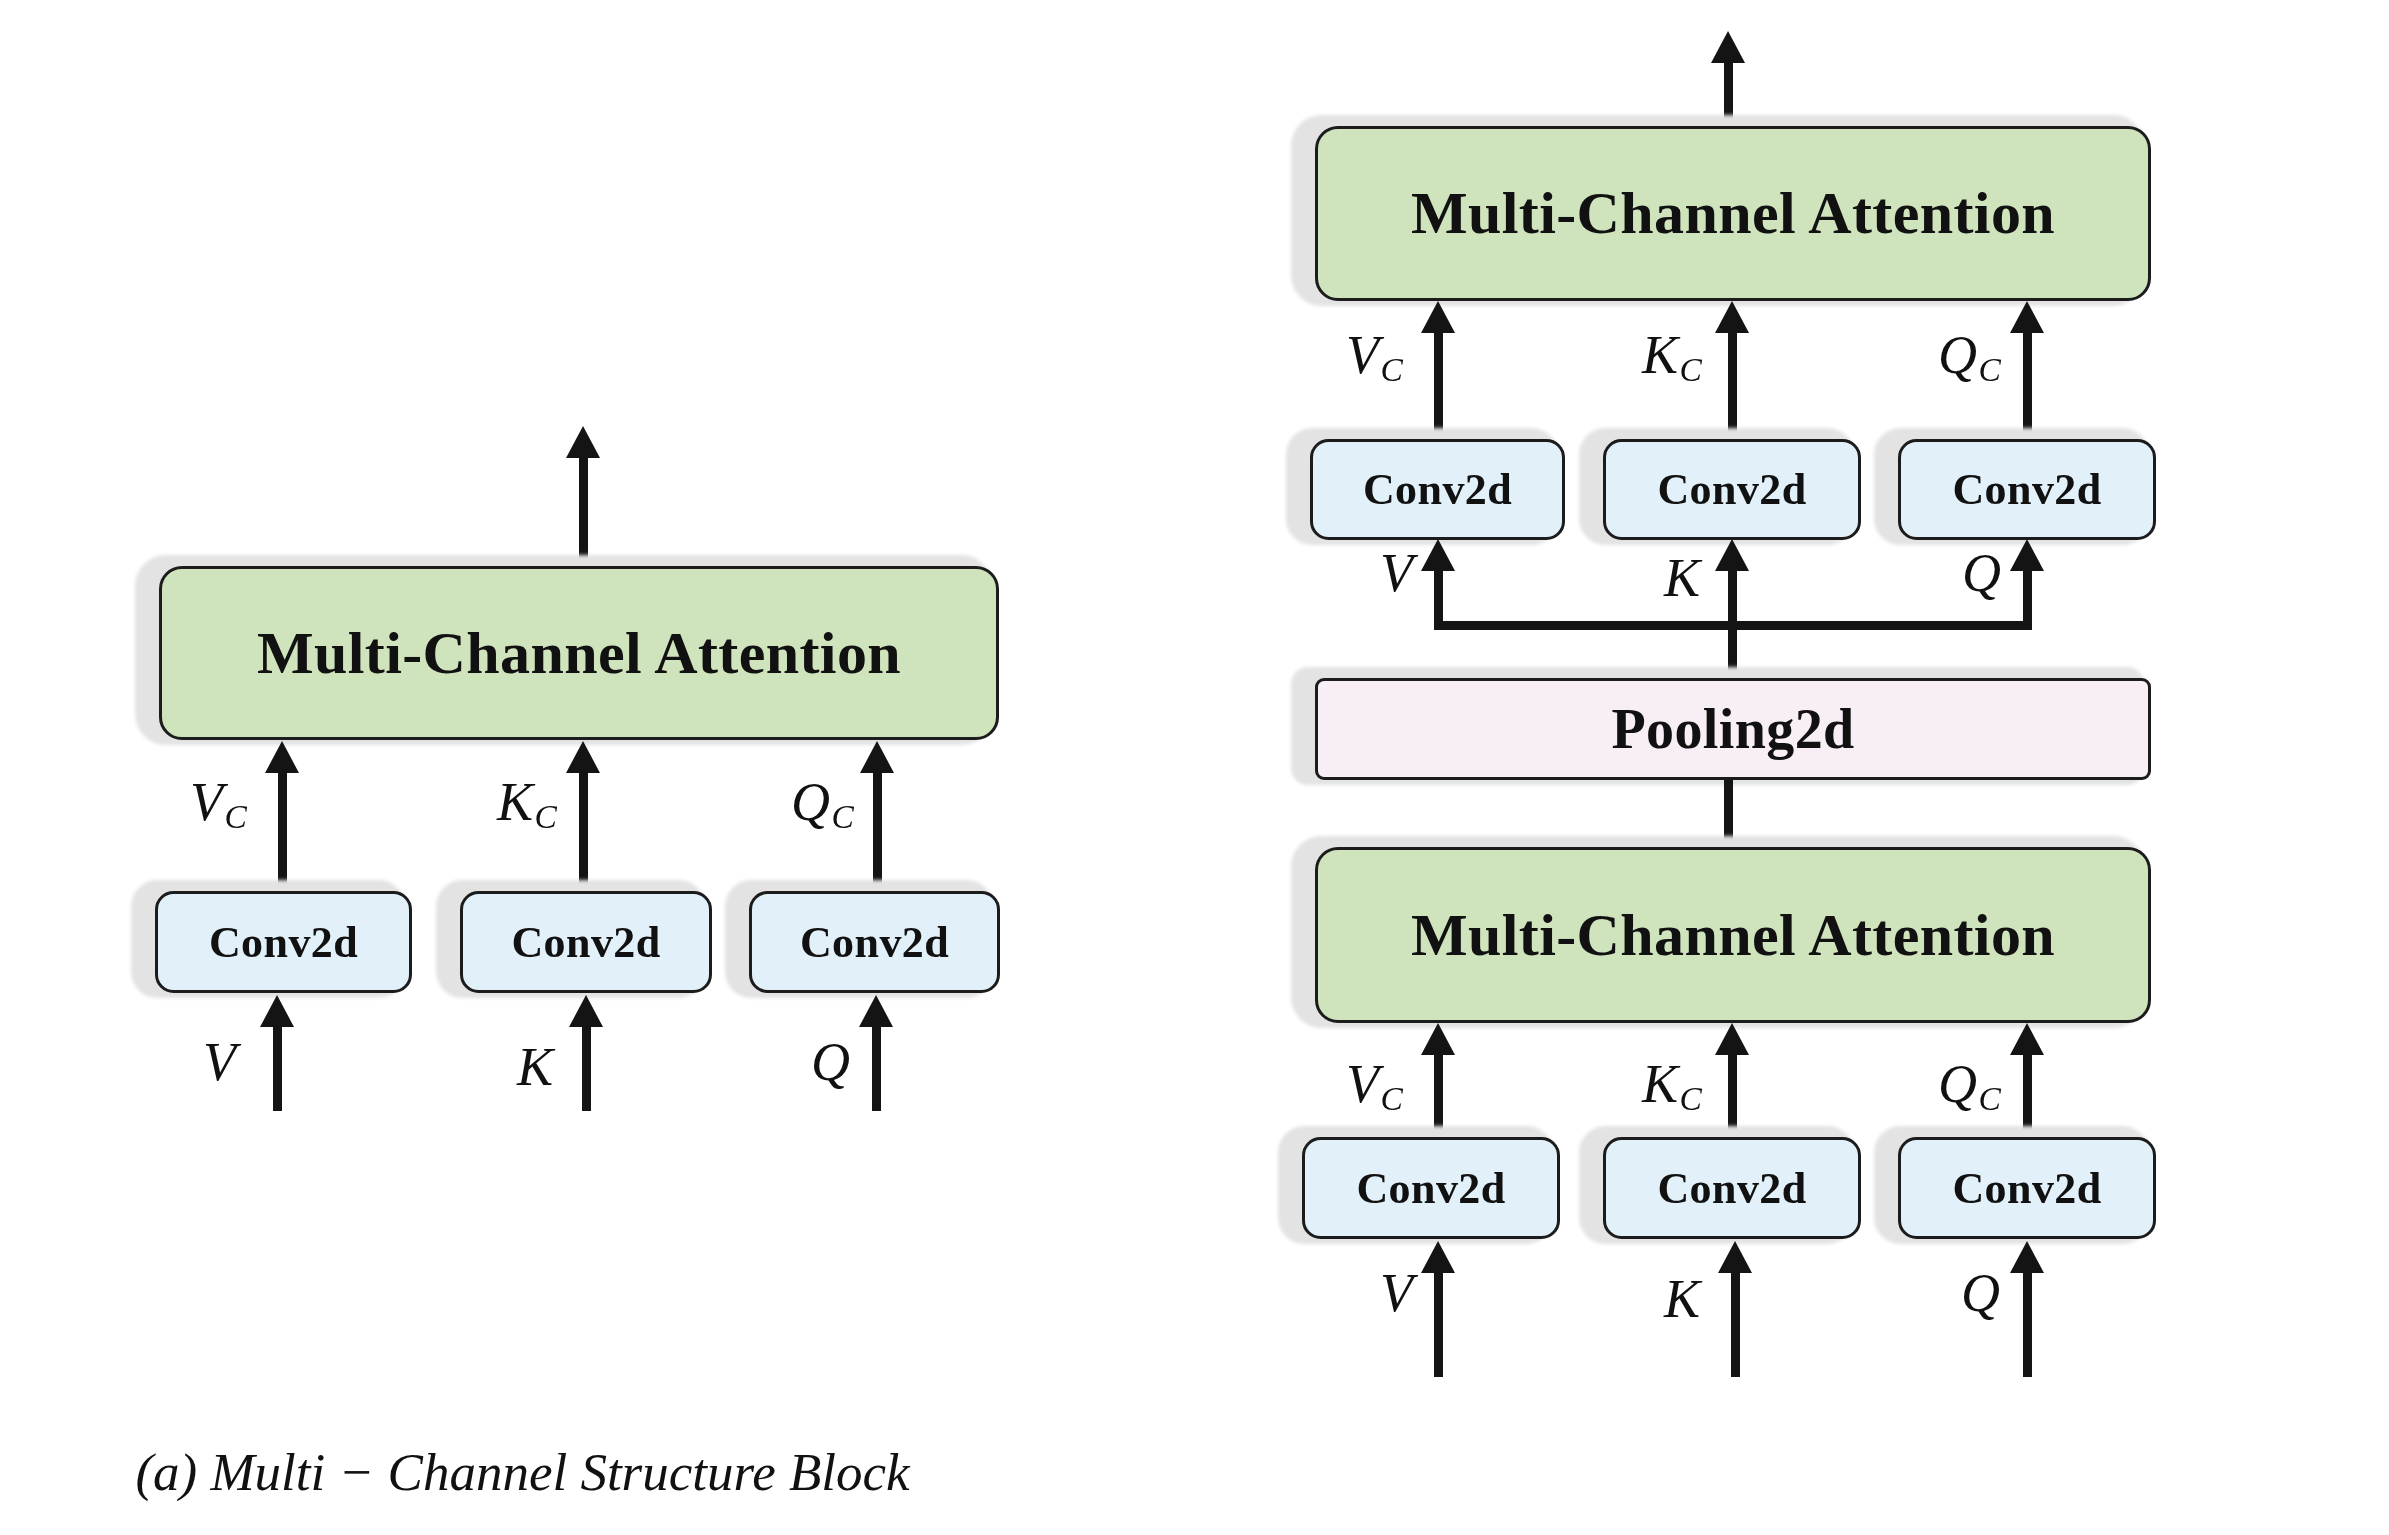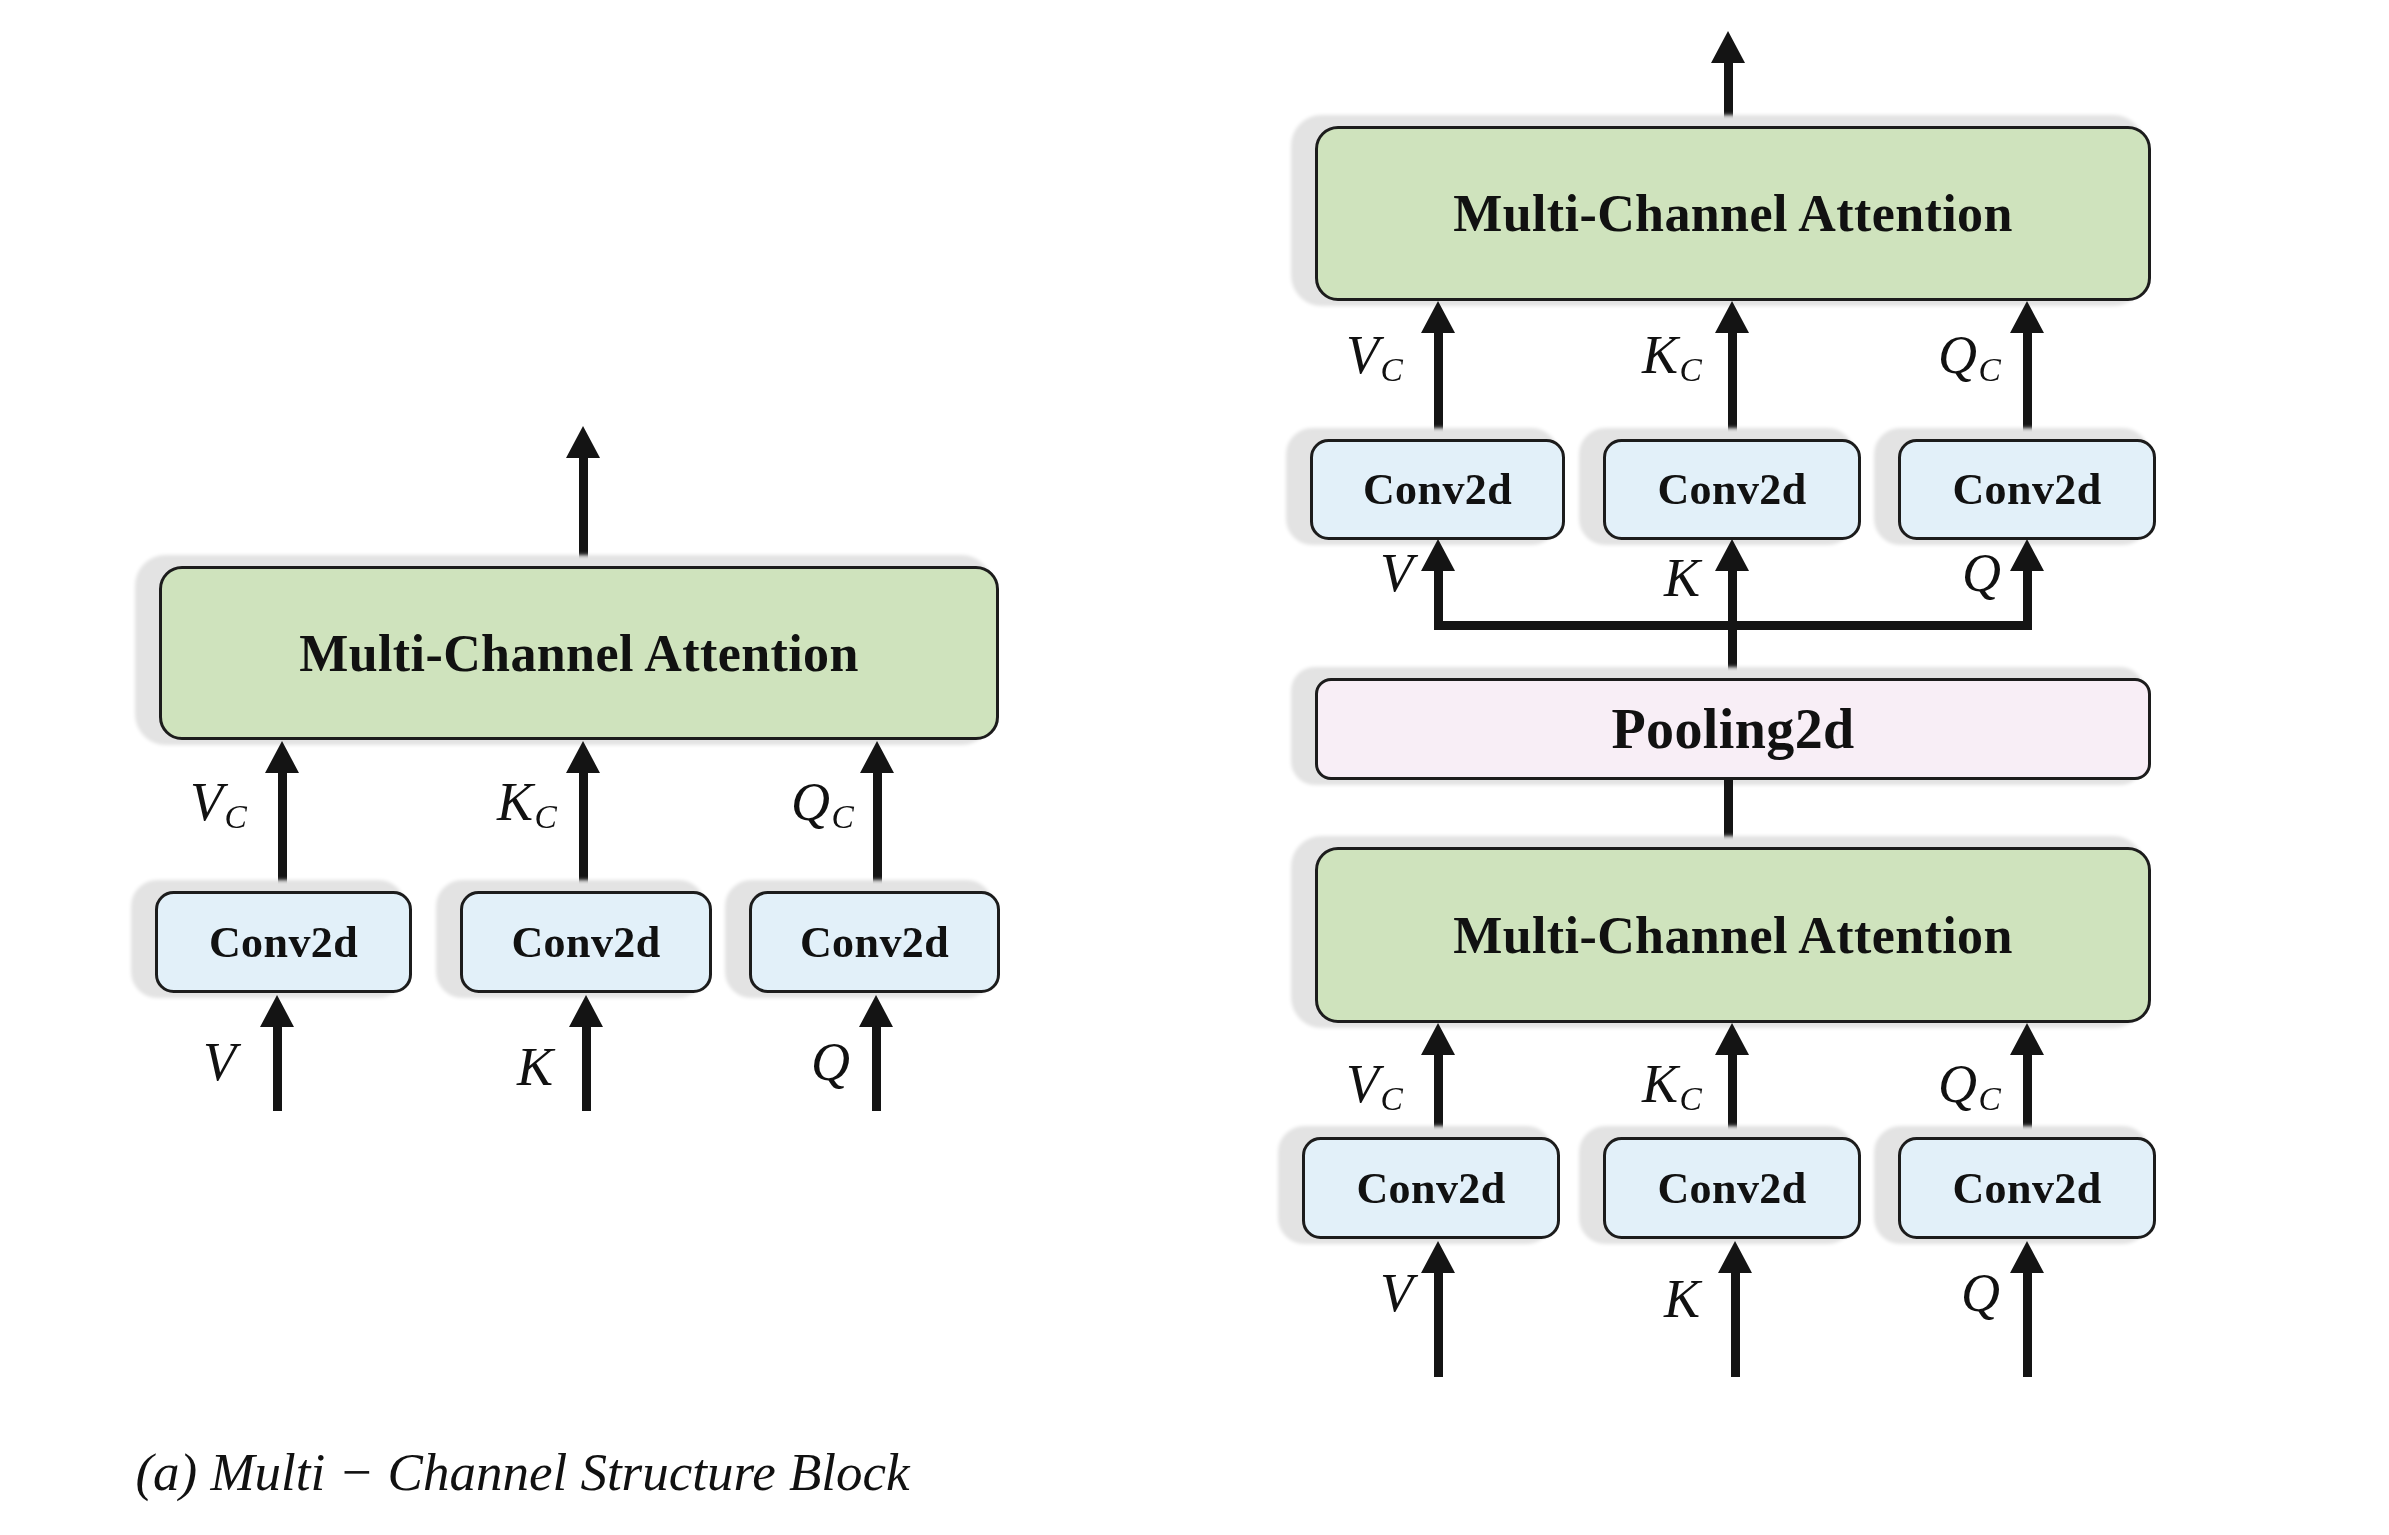--- a/index.html
+++ b/index.html
@@ -26,27 +26,27 @@
   
   .box{
     position:absolute;
     box-sizing:border-box;
     border:3.1px solid var(--border);
     display:flex;align-items:center;justify-content:center;
     box-shadow:-15.5px -3.1px 3.9px 7.7px var(--shadow);
   }
   .box.green{background:var(--green);border-radius:23px;}
   .box.blue{background:var(--blue);border-radius:18.6px;}
-  .box.pink{background:var(--pink);border-radius:16px;}
+  .box.pink{background:var(--pink);border-radius:9px;}
   .box-label{
     font-weight:600;
     white-space:nowrap;
     letter-spacing:0.4px;
   }
-  .attention .box-label{font-size:52px;}
+  .attention .box-label{font-size:60px;}
   .conv .box-label{font-size:44px;}
   .pool .box-label{font-size:56px;}
 
   
   .arrow-up{position:absolute;width:34px;}
   .arrow-up::before{
     content:"";position:absolute;
     left:13px;top:23px;bottom:0;width:8.5px;
     background:var(--line);
   }

